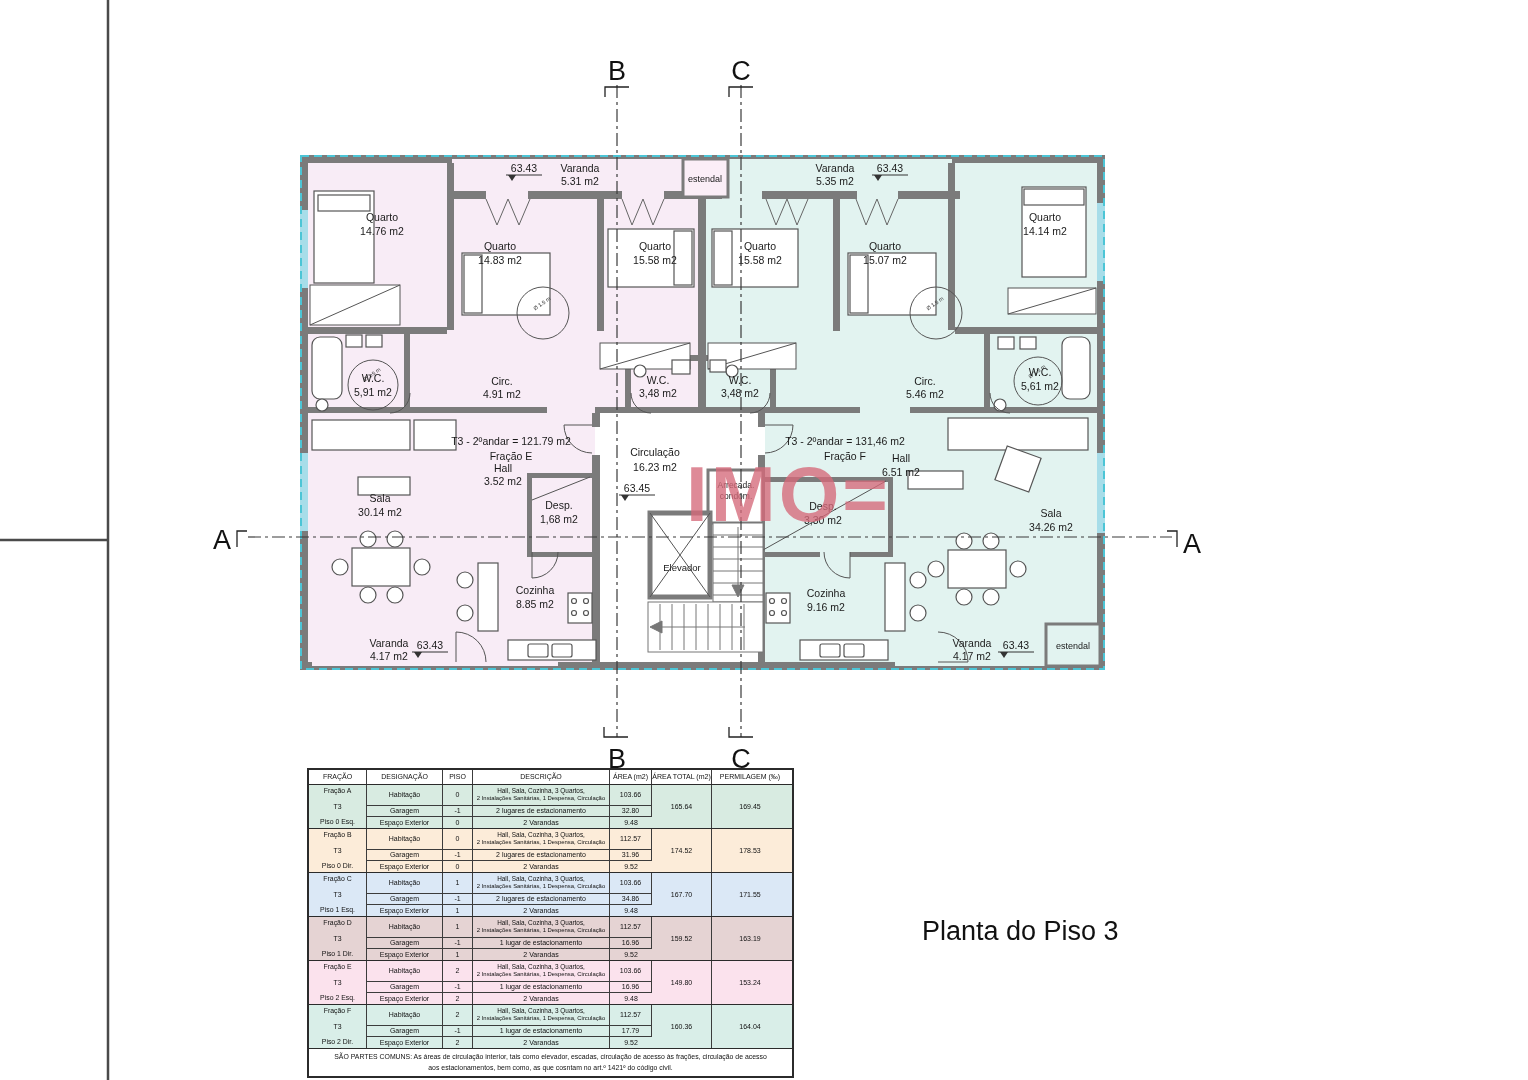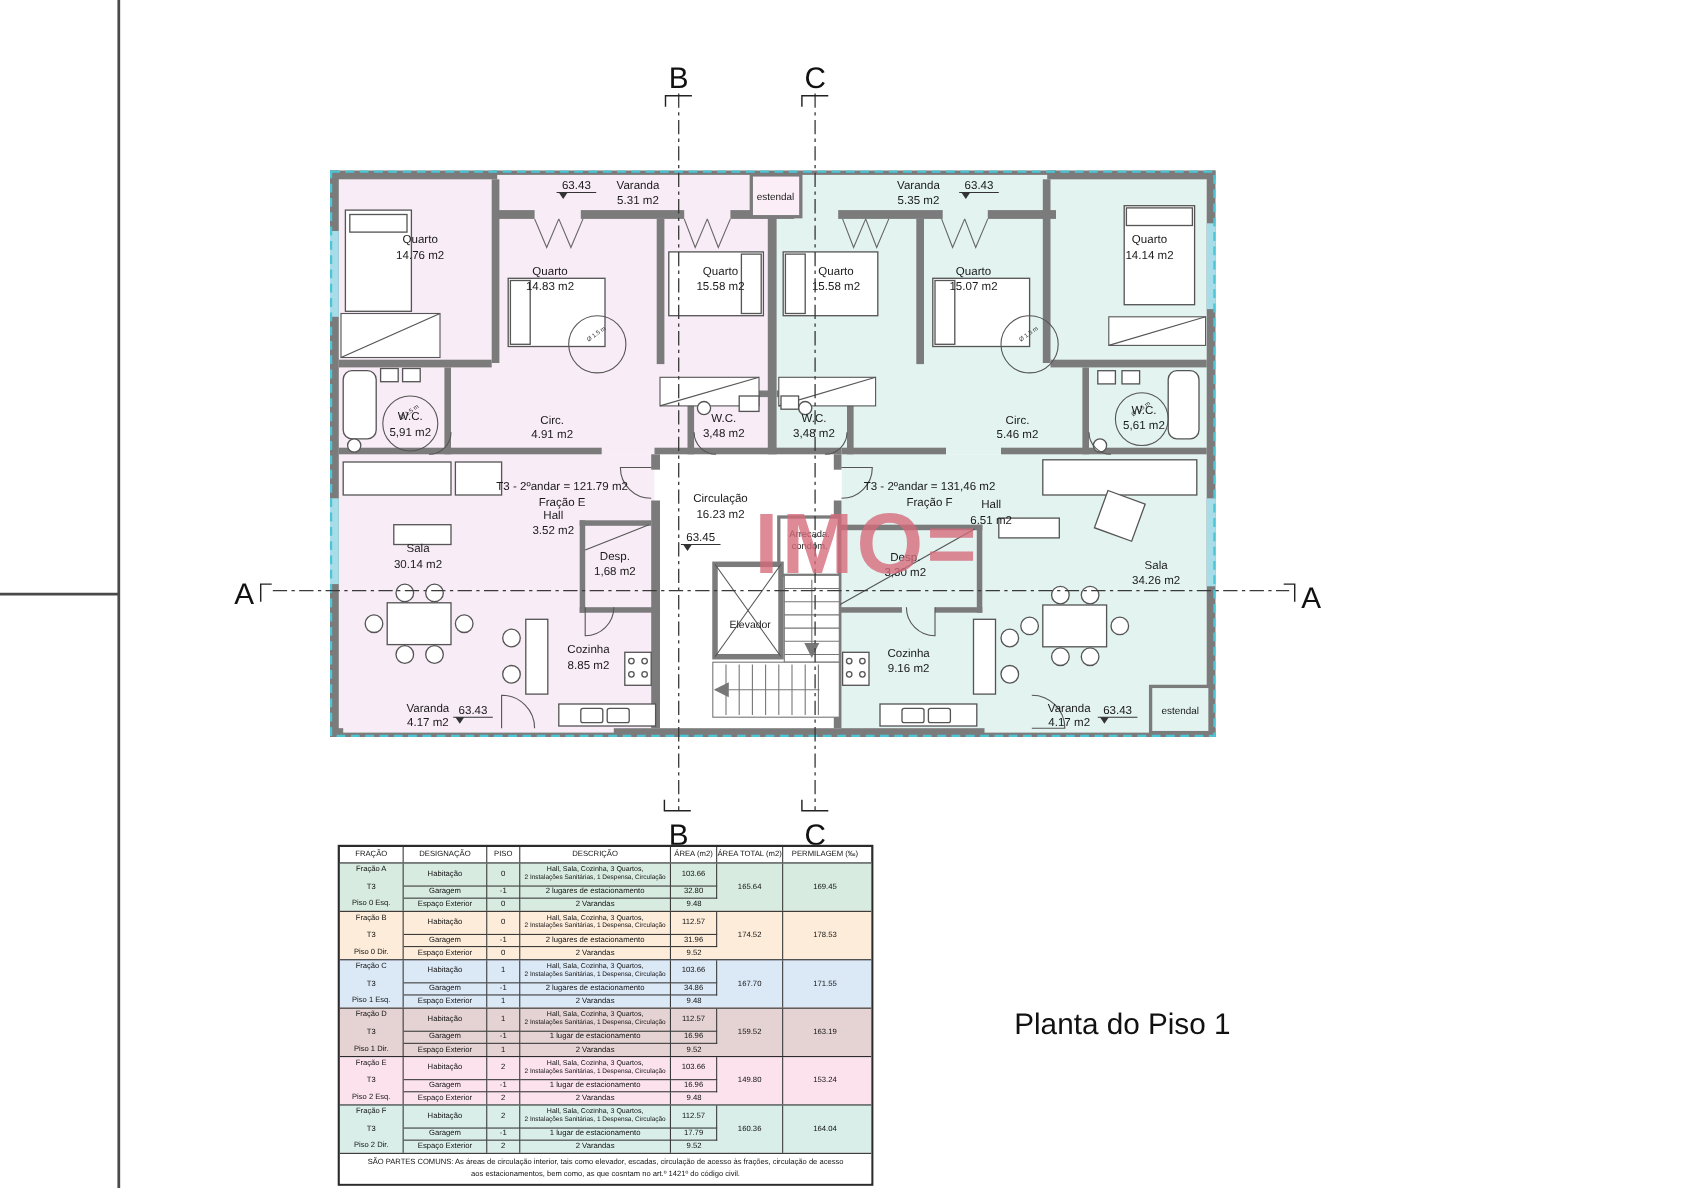--- a/index.html
+++ b/index.html
@@ -371,21 +371,21 @@
     <text x="741" y="768" text-anchor="middle">C</text>
     <text x="231" y="549" text-anchor="end">A</text>
     <text x="1183" y="553" text-anchor="start">A</text>
   </g>
 </svg>
 
 <div class="watermark">
   <div><span class="wm-red">IMO=</span></div>
 </div>
 
-<div class="page-title">Planta do Piso 1</div>
+<div class="page-title">Planta do Piso 3</div>
 
 <div class="tbl">
   <div class="thead">
     <div class="cell">FRAÇÃO</div>
     <div class="cell">DESIGNAÇÃO</div>
     <div class="cell">PISO</div>
     <div class="cell">DESCRIÇÃO</div>
     <div class="cell">ÁREA (m2)</div>
     <div class="cell">ÁREA TOTAL (m2)</div>
     <div class="cell">PERMILAGEM (‰)</div>

